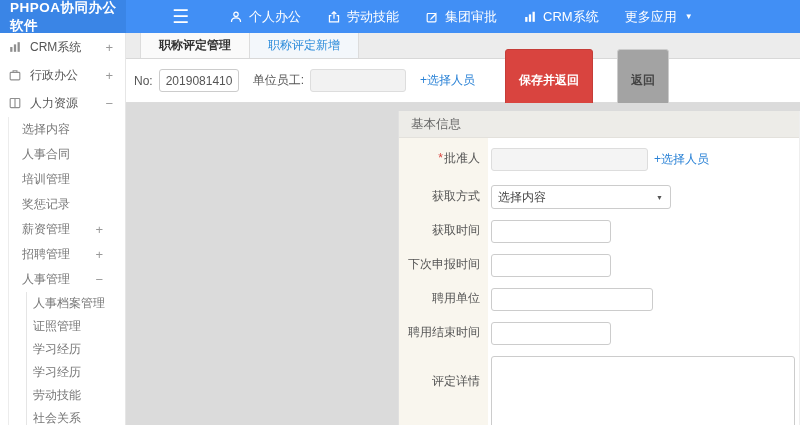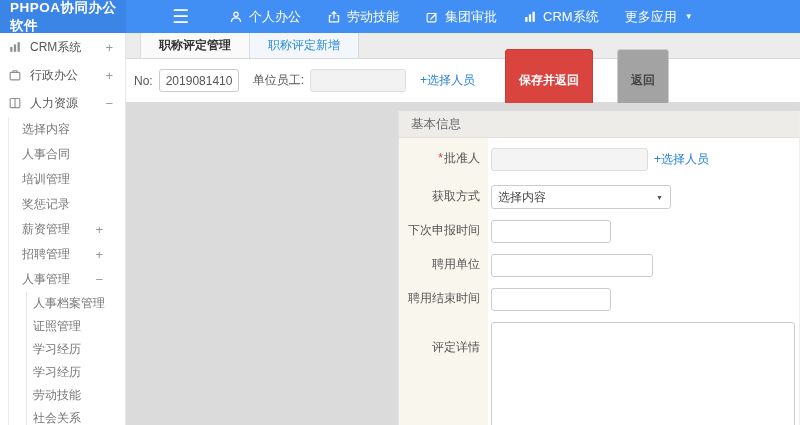--- a/index.html
+++ b/index.html
@@ -232,20 +232,26 @@
         <div class="frow">
           <div class="fcell-l">获取方式</div>
           <div class="fcell-c">
             <div class="sel">
               <span>选择内容</span>
               <span class="caret2">▼</span>
             </div>
           </div>
         </div>
 
+        <div class="frow">
+          <div class="fcell-l">获取时间</div>
+          <div class="fcell-c">
+              <input class="inp w120" value="" style="">
+            </div>
+        </div>
 
         <div class="frow">
           <div class="fcell-l">下次申报时间</div>
           <div class="fcell-c">
               <input class="inp w120" value="" style="">
             </div>
         </div>
 
         <div class="frow">
           <div class="fcell-l">聘用单位</div>

